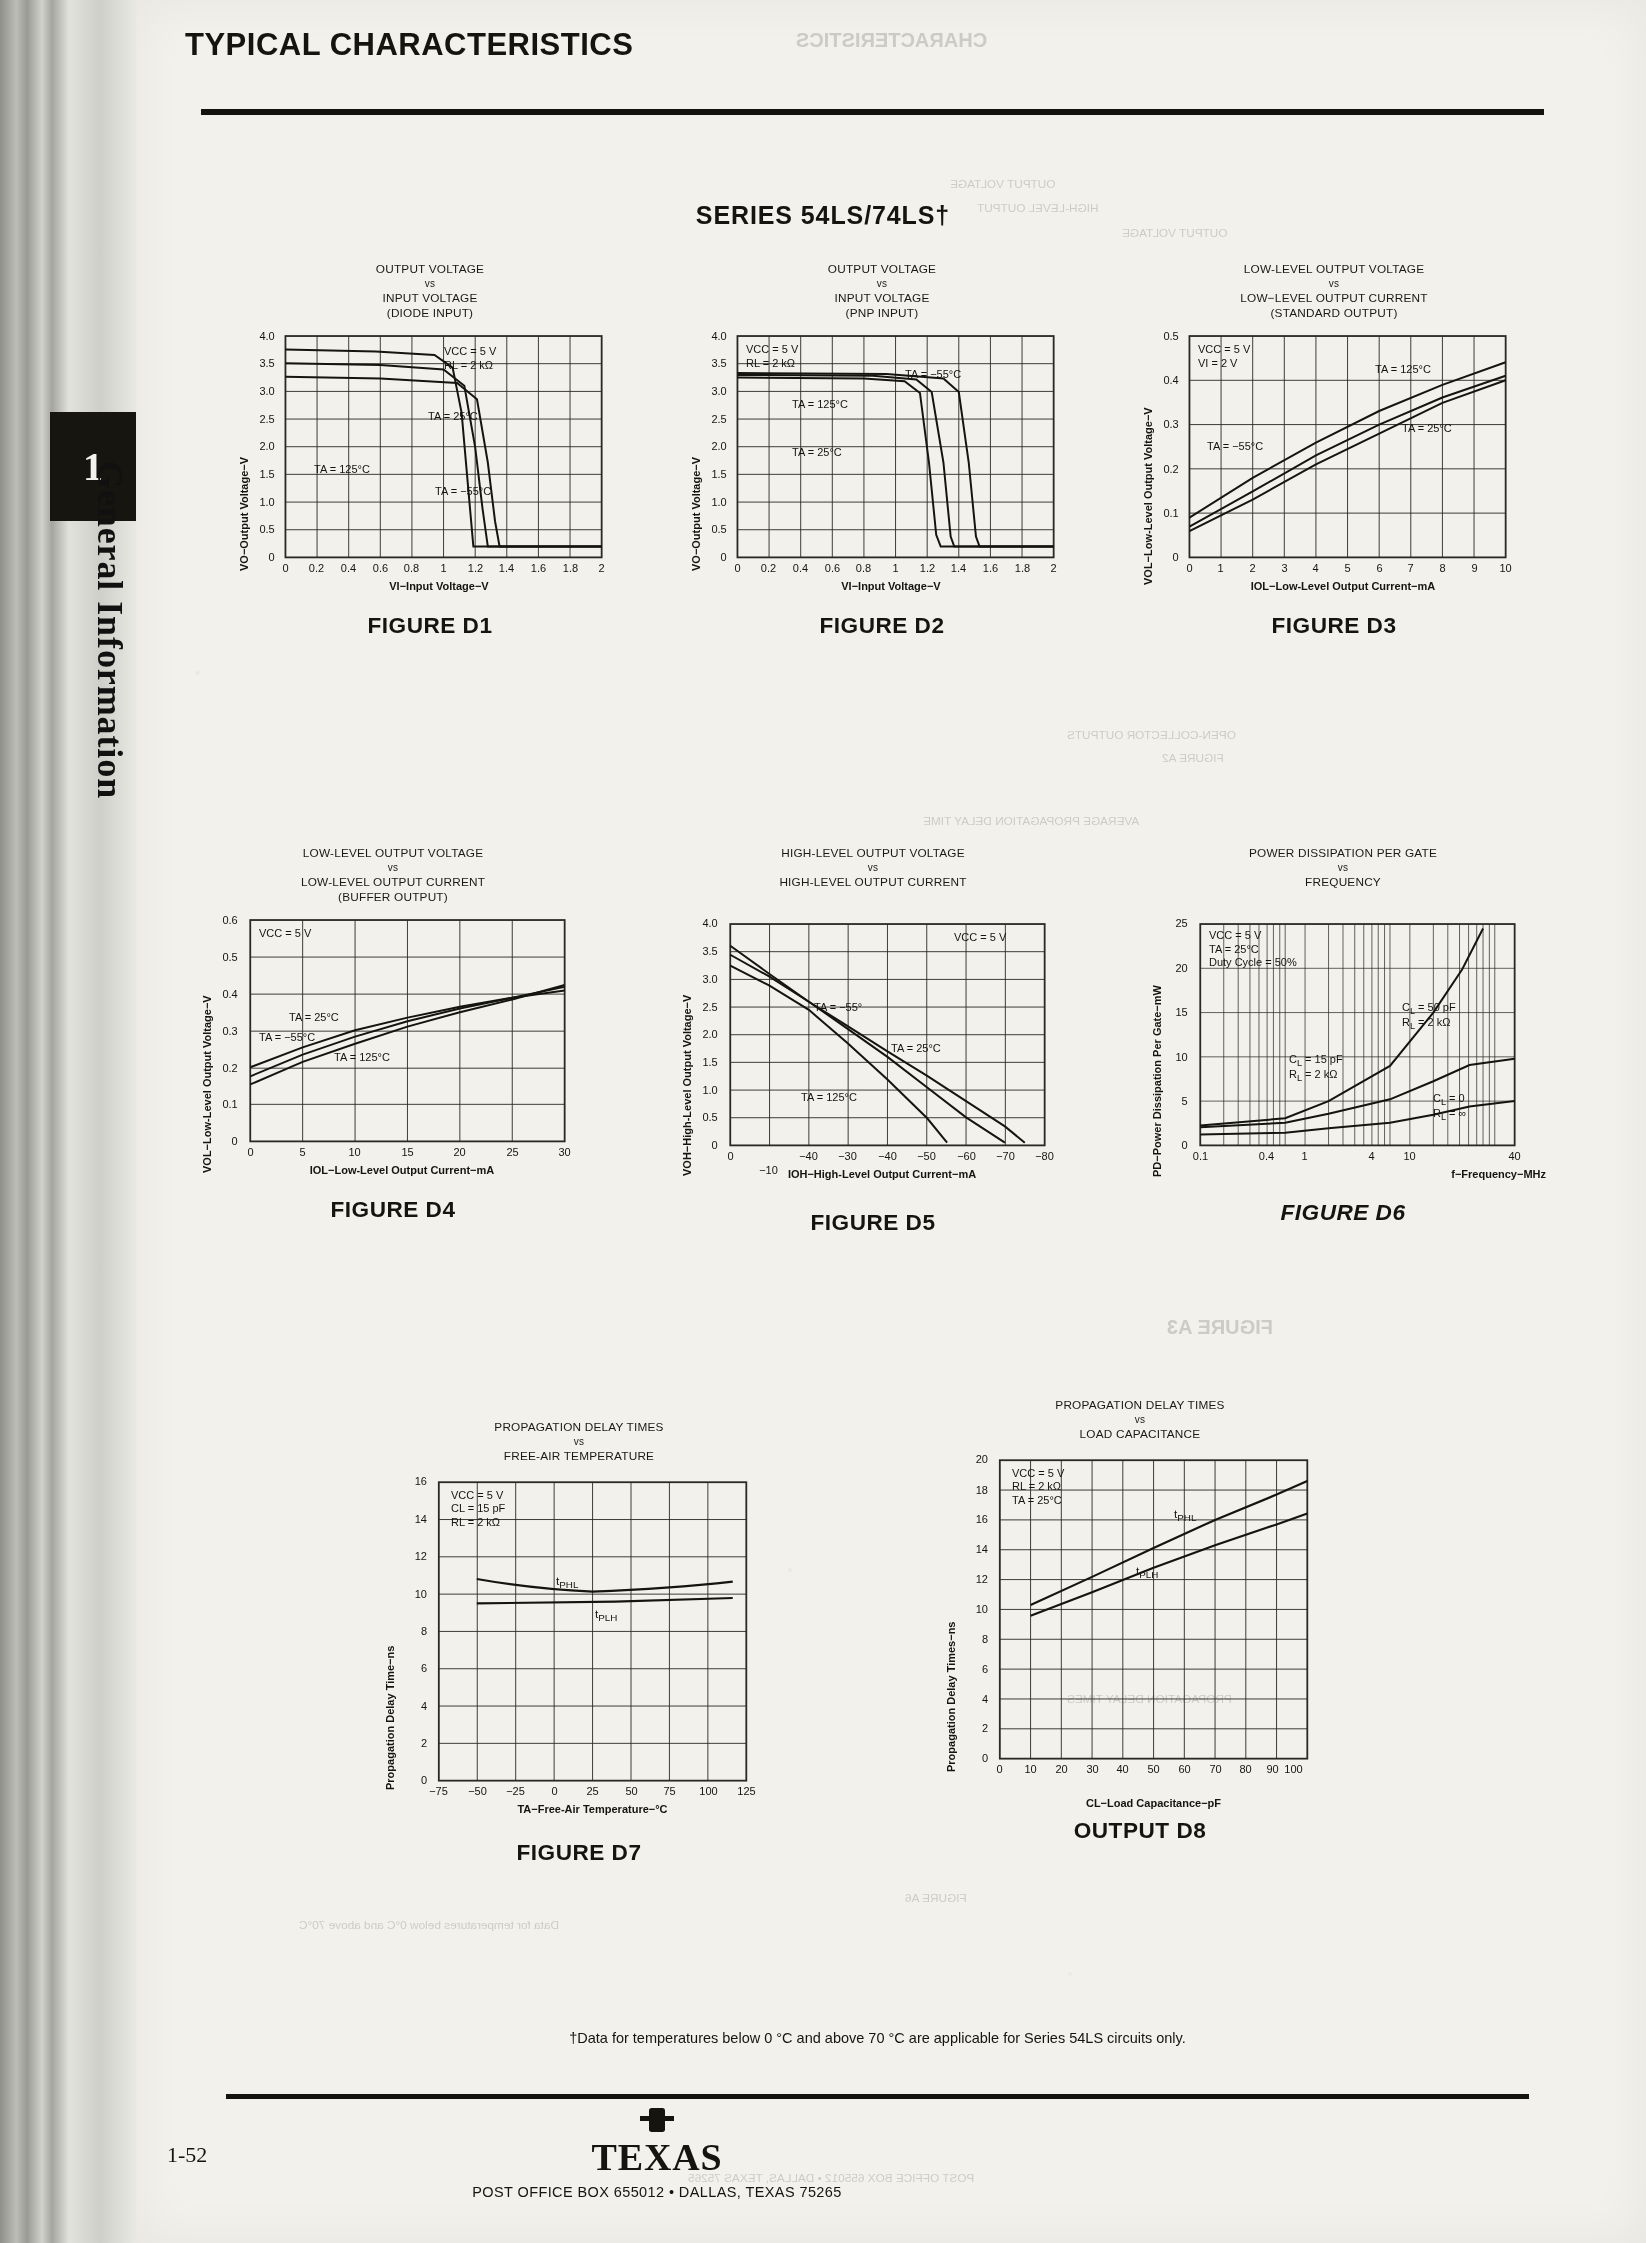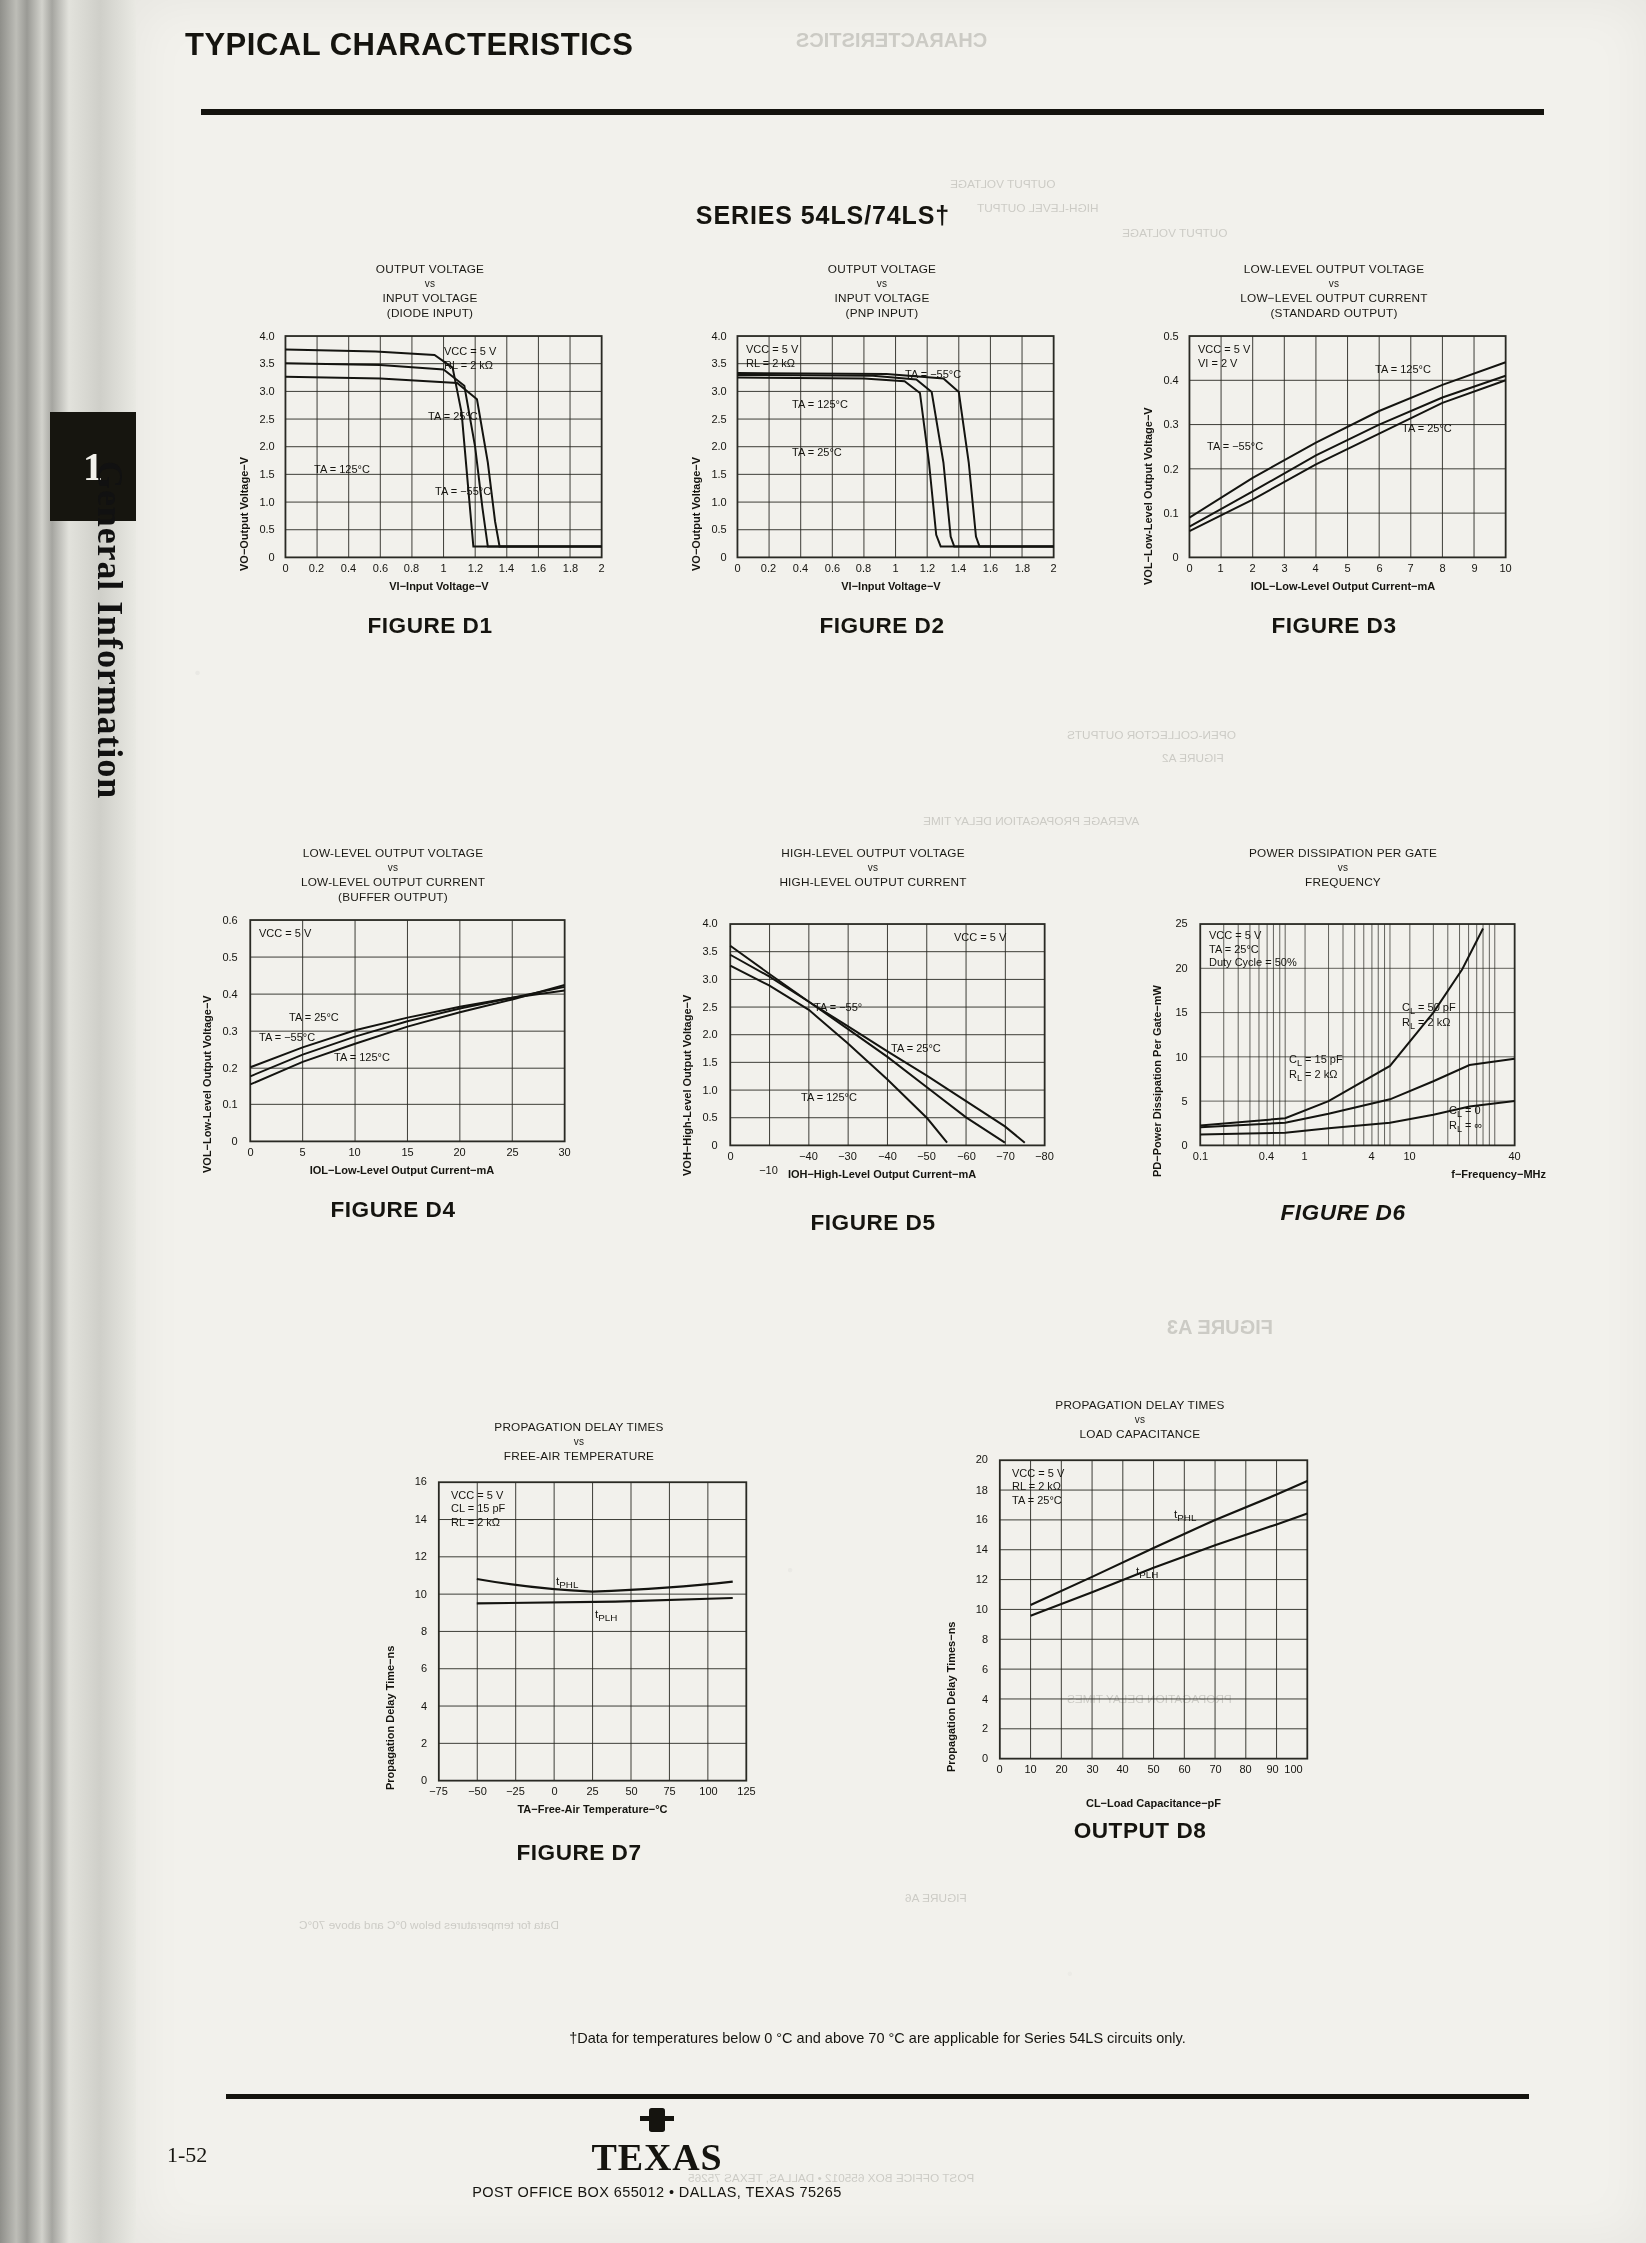--- a/index.html
+++ b/index.html
@@ -531,21 +531,21 @@
         <path d="M62,243 L156,241 L204,236 L272,230 L320,221 L360,212 L410,206"></path>
       </g>
     </svg>
     <div class="note" style="left:65px;top:14.5px;">
       <div>VCC = 5 V</div>
       <div>TA = 25°C</div>
       <div>Duty Cycle = 50%</div>
     </div>
     <div class="curvelabel" style="left:258px;top:86px;">C<sub>L</sub> = 50 pF<br>R<sub>L</sub> = 2 kΩ</div>
     <div class="curvelabel" style="left:145px;top:138px;">C<sub>L</sub> = 15 pF<br>R<sub>L</sub> = 2 kΩ</div>
-    <div class="curvelabel" style="left:305px;top:177px;margin-top:12px;">C<sub>L</sub> = 0<br>R<sub>L</sub> = ∞</div>
+    <div class="curvelabel" style="left:289px;top:177px;">C<sub>L</sub> = 0<br>R<sub>L</sub> = ∞</div>
     <div class="ticky" style="left:12.7px;top:2.7px;">25</div>
     <div class="ticky" style="left:12.7px;top:47px;">20</div>
     <div class="ticky" style="left:12.7px;top:91px;">15</div>
     <div class="ticky" style="left:12.7px;top:136px;">10</div>
     <div class="ticky" style="left:12.7px;top:180px;">5</div>
     <div class="ticky" style="left:12.7px;top:224px;">0</div>
     <div class="tickx" style="left:43px;top:235px;">0.1</div>
     <div class="tickx" style="left:109px;top:235px;">0.4</div>
     <div class="tickx" style="left:147px;top:235px;">1</div>
     <div class="tickx" style="left:214px;top:235px;">4</div>

